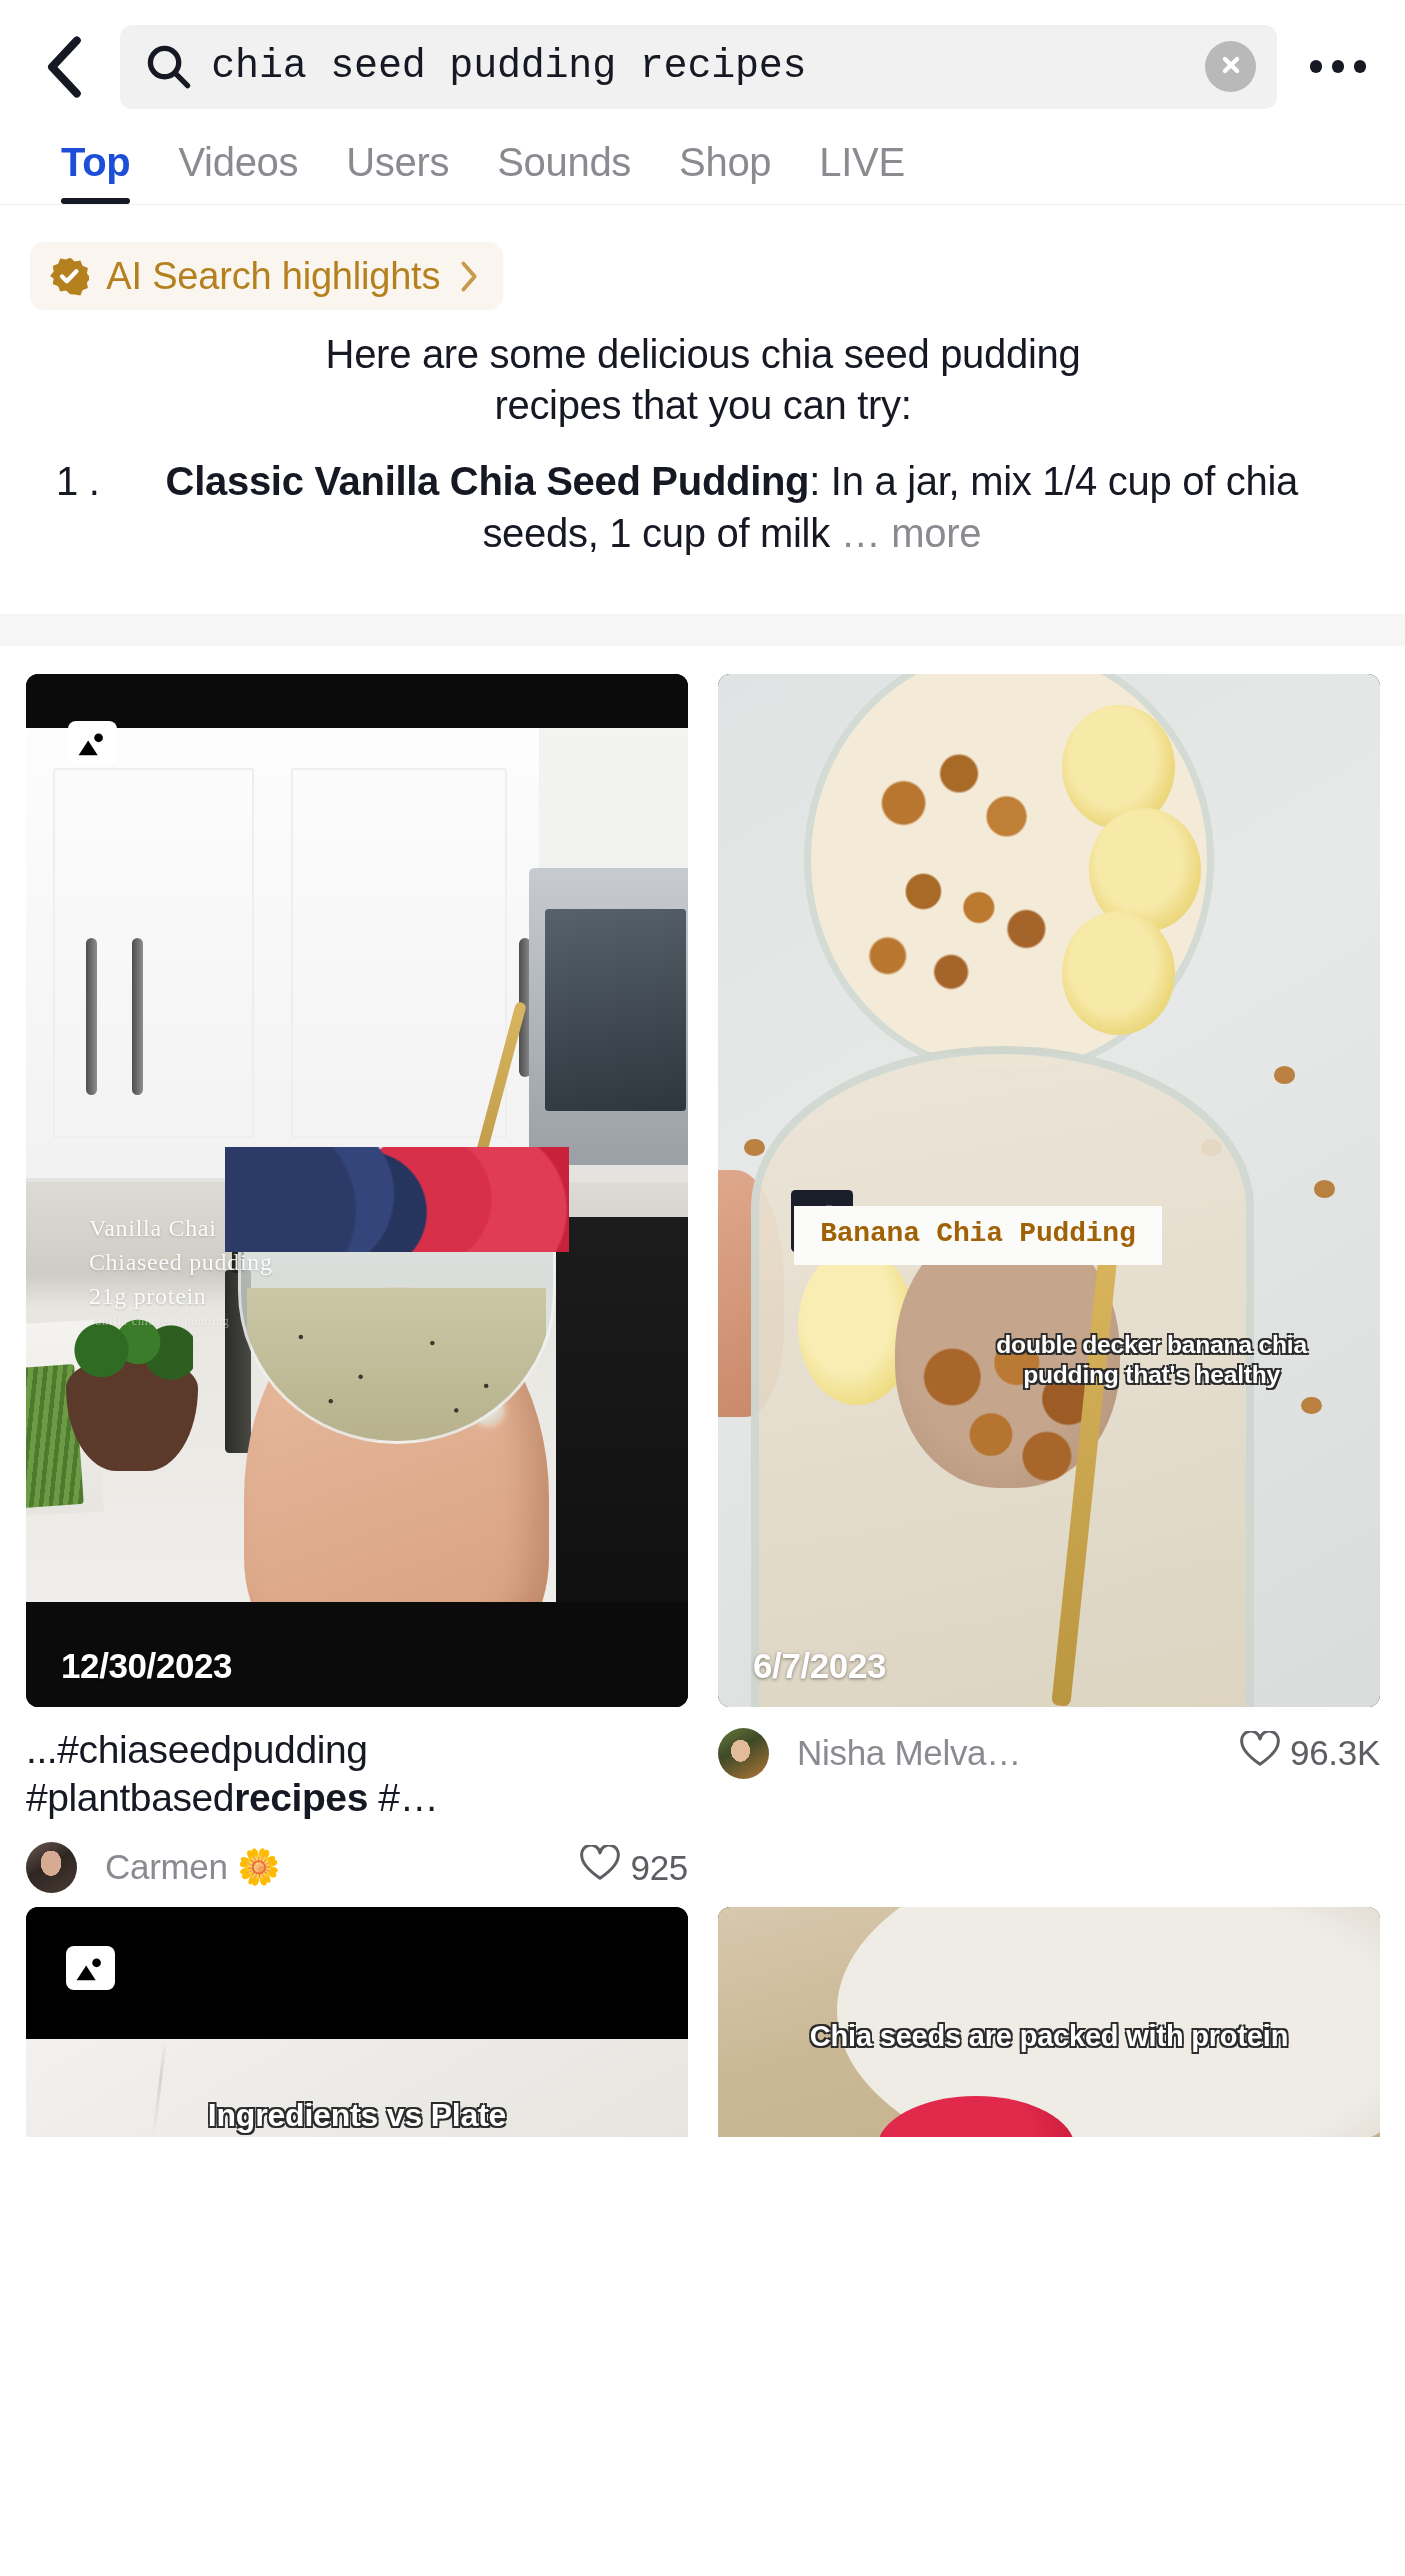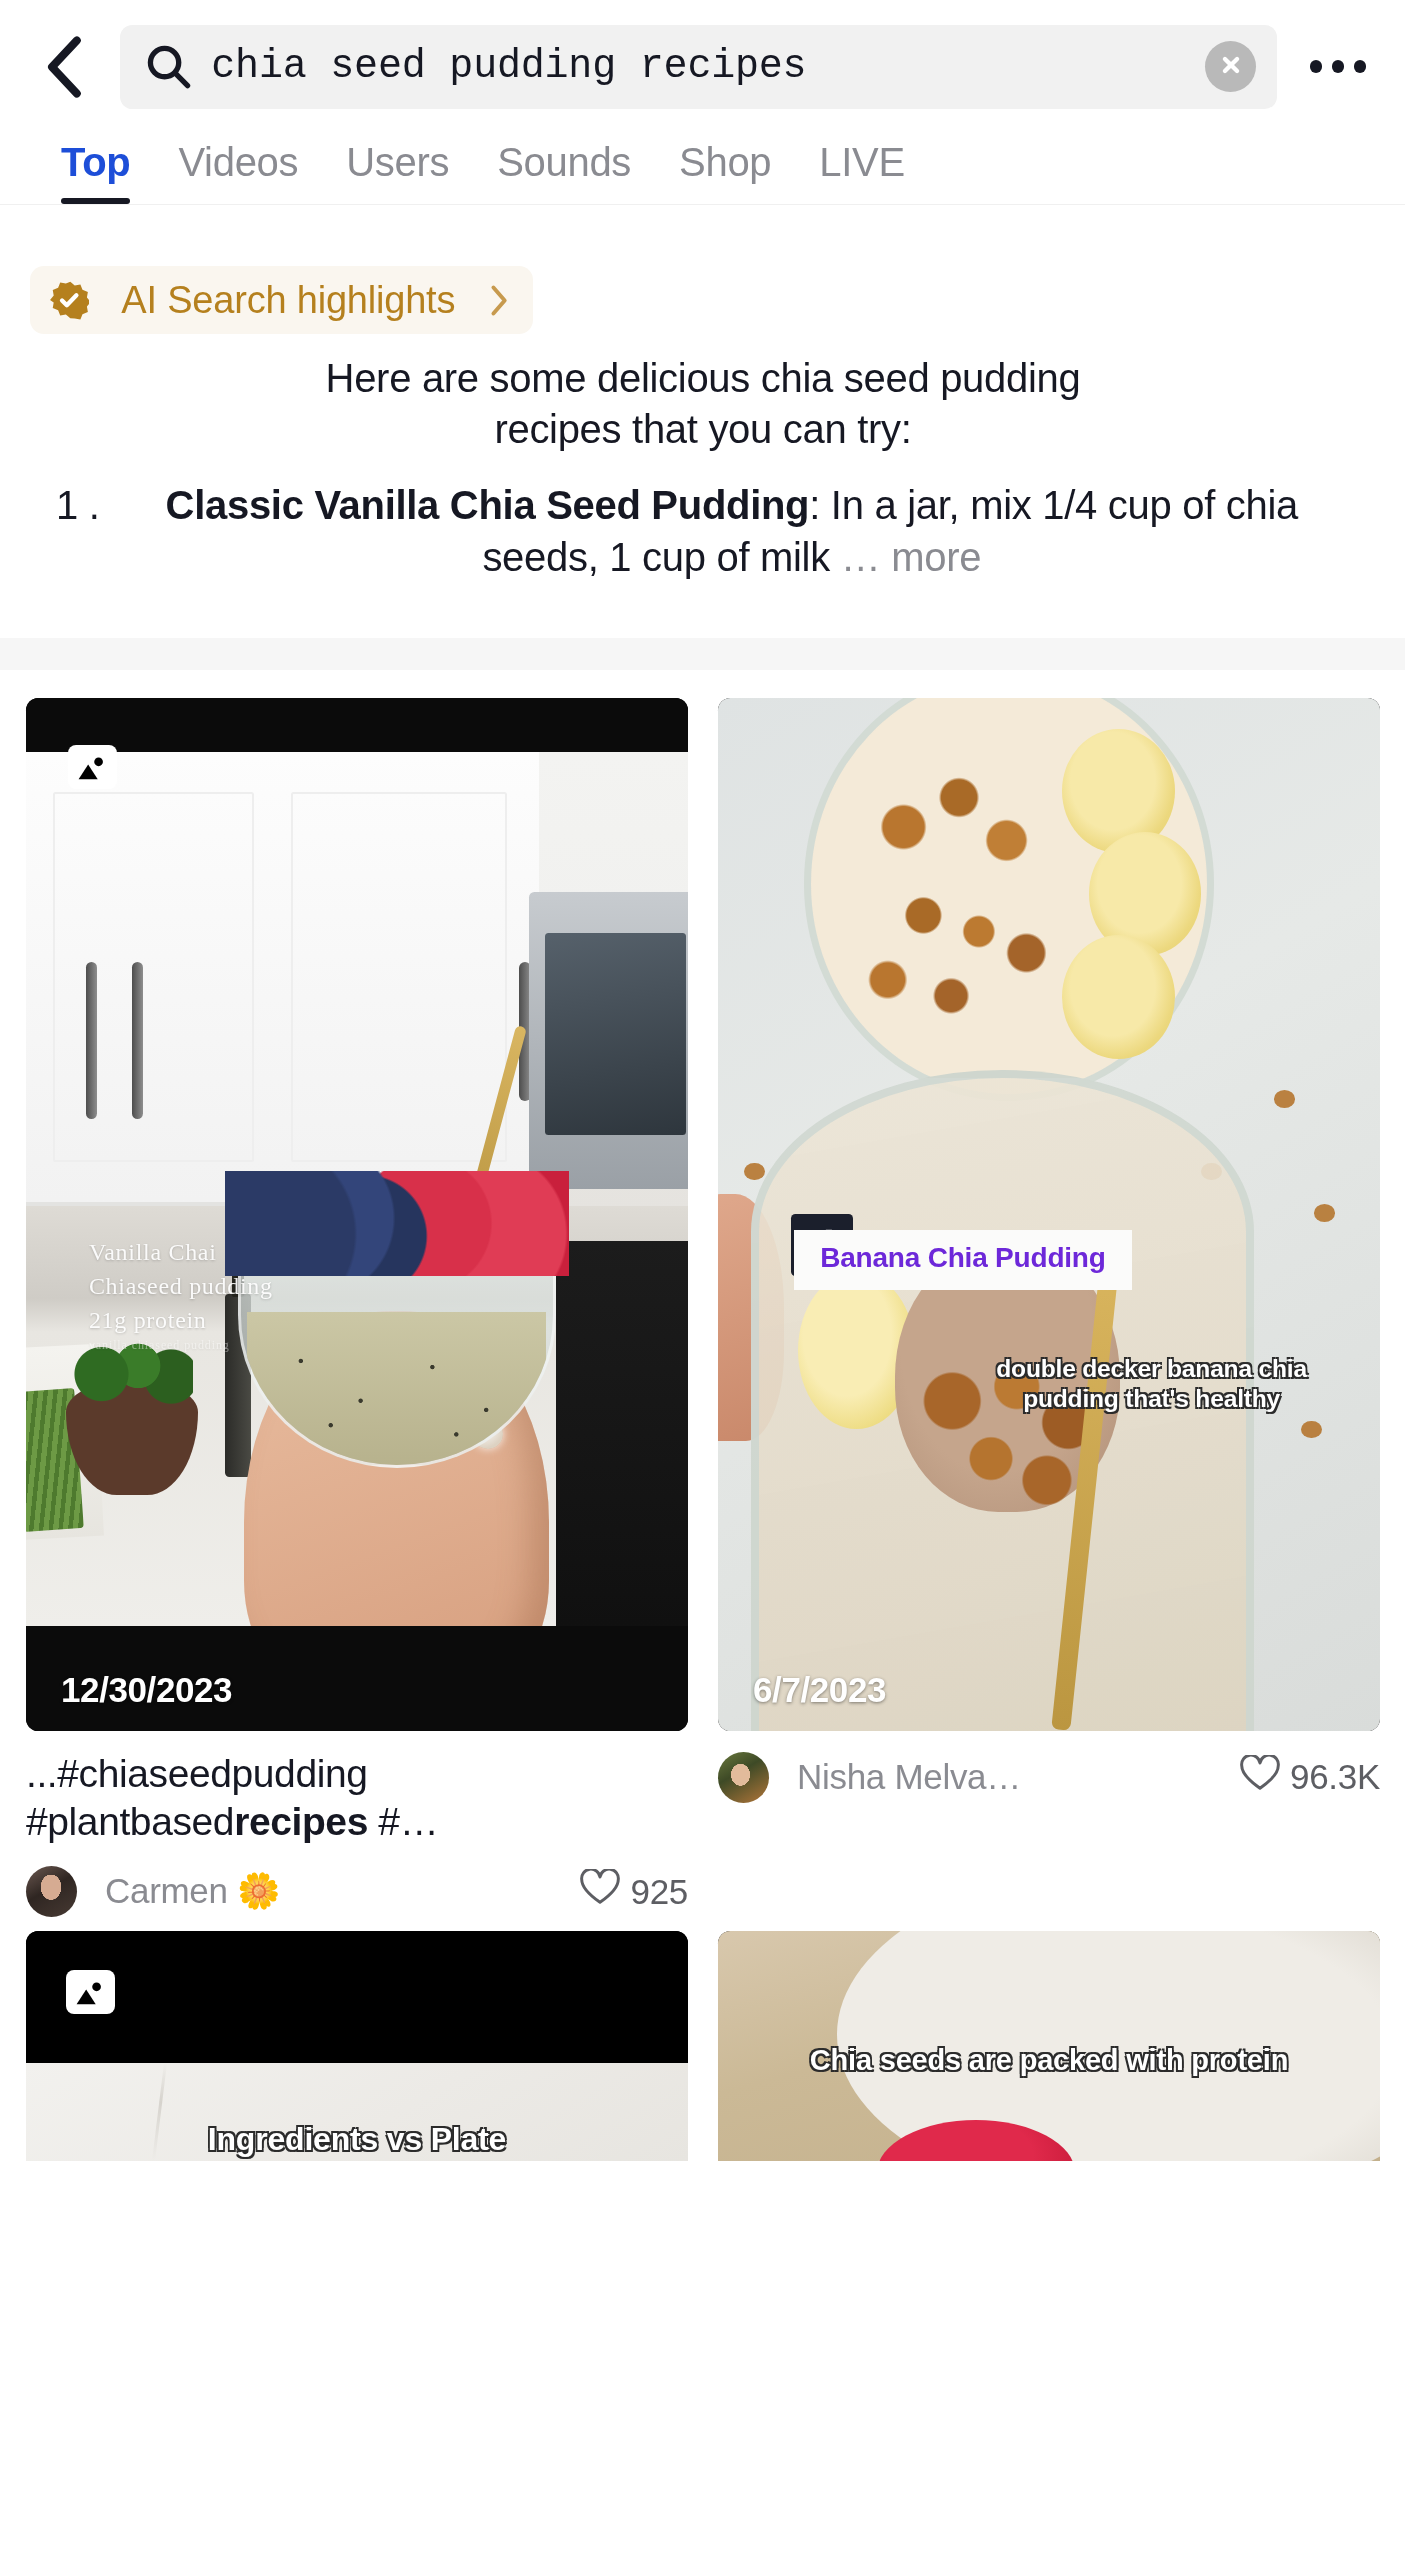--- a/index.html
+++ b/index.html
@@ -94,26 +94,25 @@
     left:7px; right:24px; bottom:0;
     height:6.2px;
     background:#161823;
     border-radius:3.5px;
   }
 
   
   .ai-section{ padding:37px 30px 23px 30px; }
   .ai-pill{
     display:inline-flex; align-items:center;
-    gap:32px;
+    gap:17px;
     background:#faf6ef;
     border-radius:14px;
     padding:12.3px 23px 12.3px 19.3px;
     cursor:pointer;
-    margin-top:24px;
   }
   .ai-badge{ flex:0 0 auto; display:flex; }
   .ai-pill-label{
     font-size:38px;
     color:#b5801e;
     letter-spacing:-0.2px;
   }
   .ai-chevron{ display:flex; align-items:center; margin-left:1.8px;}
 
   .ai-body{ padding:19.3px 26px 0 26px;text-align:center; }
@@ -392,21 +391,21 @@
     background:linear-gradient(160deg,#e0a98d,#c9886a);
     border-radius:40% 46% 36% 32%;
   }
   .t2-caption-box{
     position:absolute; left:11.5%; top:51.5%;
     background:#fbfbfa;
     padding:12.3px 26px 16px 26px;
     z-index:8;
   }
   .t2-caption-box span{
-    font-size:28px; font-weight:bold; color:#6d28d9; letter-spacing:-0.2px;
+    font-size:28px; font-weight:bold; color:#a16207; letter-spacing:-0.2px;font-family:Liberation Mono, monospace;
   }
   .t2-sub{
     position:absolute; left:38%; right:7%; top:63.5%;
     z-index:7;
     text-align:center;
     font-size:24.6px;
     font-weight:bold;
     line-height:1.25;
     color:#ffffff;
     letter-spacing:-0.2px;

